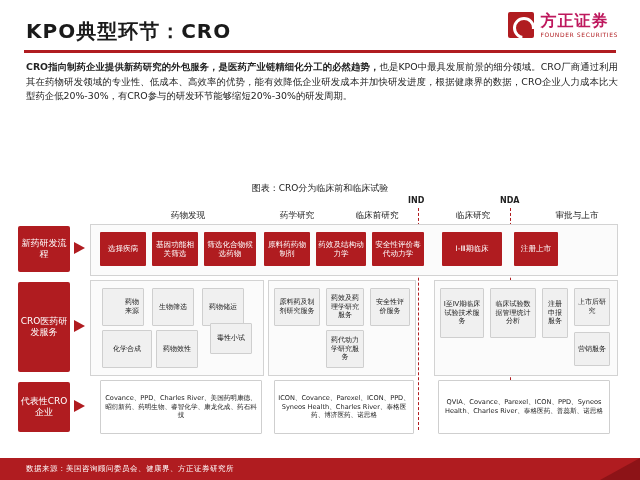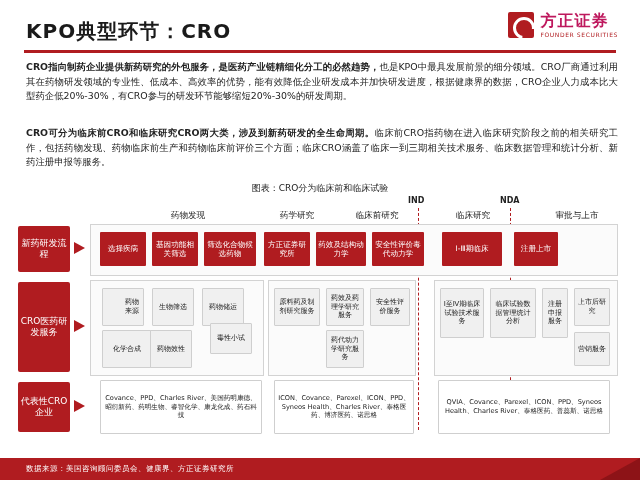--- a/index.html
+++ b/index.html
@@ -61,23 +61,20 @@
       <div class="logo-txt">
         <span class="logo-cn">方正证券</span>
         <span class="logo-en">FOUNDER SECURITIES</span>
       </div>
     </div>
   </div>
 
   <div class="para p1">
     <b>CRO指向制药企业提供新药研究的外包服务，是医药产业链精细化分工的必然趋势，</b><span>也是KPO中最具发展前景的细分领域。CRO厂商通过利用其在药物研发领域的专业性、低成本、高效率的优势，能有效降低企业研发成本并加快研发进度，根据健康界的数据，CRO企业人力成本比大型药企低20%-30%，有CRO参与的研发环节能够缩短20%-30%的研发周期。</span>
   </div>
-  <div class="para p2">
-    <b>CRO可分为临床前CRO和临床研究CRO两大类，涉及到新药研发的全生命周期。</b><span>临床前CRO指药物在进入临床研究阶段之前的相关研究工作，包括药物发现、药物临床前生产和药物临床前评价三个方面；临床CRO涵盖了临床一到三期相关技术服务、临床数据管理和统计分析、新药注册申报等服务。</span>
-  </div>
 
   <div class="figtitle">图表：CRO分为临床前和临床试验</div>
 
   <div class="chart">
 
     <div class="vline" style="left:400px;top:8px;height:222px;"></div>
     <div class="vline" style="left:492px;top:8px;height:222px;"></div>
     <div class="vlabel" style="left:390px;top:-4px;">IND</div>
     <div class="vlabel" style="left:482px;top:-4px;">NDA</div>
 
@@ -87,38 +84,38 @@
     <div class="bandtitle" style="left:420px;top:10px;width:70px;">临床研究</div>
     <div class="bandtitle" style="left:520px;top:10px;width:78px;">审批与上市</div>
 
     <div class="rowlabel" style="left:0px;top:26px;height:46px;">新药研发流程</div>
     <div class="arrow" style="left:56px;top:42px;"></div>
     <div class="band" style="left:72px;top:24px;width:526px;height:50px;"></div>
 
     <div class="boxg" style="left:82px;top:32px;width:46px;height:34px;">选择疾病</div>
     <div class="boxg" style="left:134px;top:32px;width:46px;height:34px;">基因功能相关筛选</div>
     <div class="boxg" style="left:186px;top:32px;width:52px;height:34px;text-align:center;">筛选化合物候选药物</div>
-    <div class="boxg" style="left:246px;top:32px;width:46px;height:34px;">方正证券研究所</div>
+    <div class="boxg" style="left:246px;top:32px;width:46px;height:34px;">原料药药物制剂</div>
     <div class="boxg" style="left:298px;top:32px;width:50px;height:34px;">药效及结构动力学</div>
     <div class="boxg" style="left:354px;top:32px;width:52px;height:34px;">安全性评价毒代动力学</div>
     <div class="boxg" style="left:424px;top:32px;width:60px;height:34px;">Ⅰ-Ⅲ期临床</div>
     <div class="boxg" style="left:496px;top:32px;width:44px;height:34px;">注册上市</div>
 
     <div class="rowlabel" style="left:0px;top:82px;height:90px;">CRO医药研发服务</div>
     <div class="arrow" style="left:56px;top:120px;"></div>
 
     <div class="band" style="left:72px;top:80px;width:172px;height:94px;"></div>
     <div class="band" style="left:250px;top:80px;width:146px;height:94px;"></div>
     <div class="band" style="left:416px;top:80px;width:182px;height:94px;"></div>
 
     <div class="boxl" style="left:84px;top:88px;width:42px;height:38px;padding-left:20px;">药物来源</div>
     <div class="boxl" style="left:134px;top:88px;width:42px;height:38px;">生物筛选</div>
     <div class="boxl" style="left:184px;top:88px;width:42px;height:38px;">药物储运</div>
     <div class="boxl" style="left:84px;top:130px;width:50px;height:38px;">化学合成</div>
-    <div class="boxl" style="left:132px;top:130px;width:42px;height:38px;">药物效性</div>
+    <div class="boxl" style="left:138px;top:130px;width:42px;height:38px;">药物效性</div>
     <div class="boxl" style="left:184px;top:123px;width:42px;height:31px;margin-left:8px;">毒性小试</div>
 
     <div class="boxl" style="left:256px;top:88px;width:46px;height:38px;">原料药及制剂研究服务</div>
     <div class="boxl" style="left:308px;top:88px;width:38px;height:38px;">药效及药理学研究服务</div>
     <div class="boxl" style="left:352px;top:88px;width:40px;height:38px;">安全性评价服务</div>
     <div class="boxl" style="left:308px;top:130px;width:38px;height:38px;">药代动力学研究服务</div>
 
     <div class="boxl" style="left:422px;top:88px;width:44px;height:50px;">Ⅰ至Ⅳ期临床试验技术服务</div>
     <div class="boxl" style="left:472px;top:88px;width:46px;height:50px;">临床试验数据管理统计分析</div>
     <div class="boxl" style="left:524px;top:88px;width:26px;height:50px;">注册申报服务</div>

